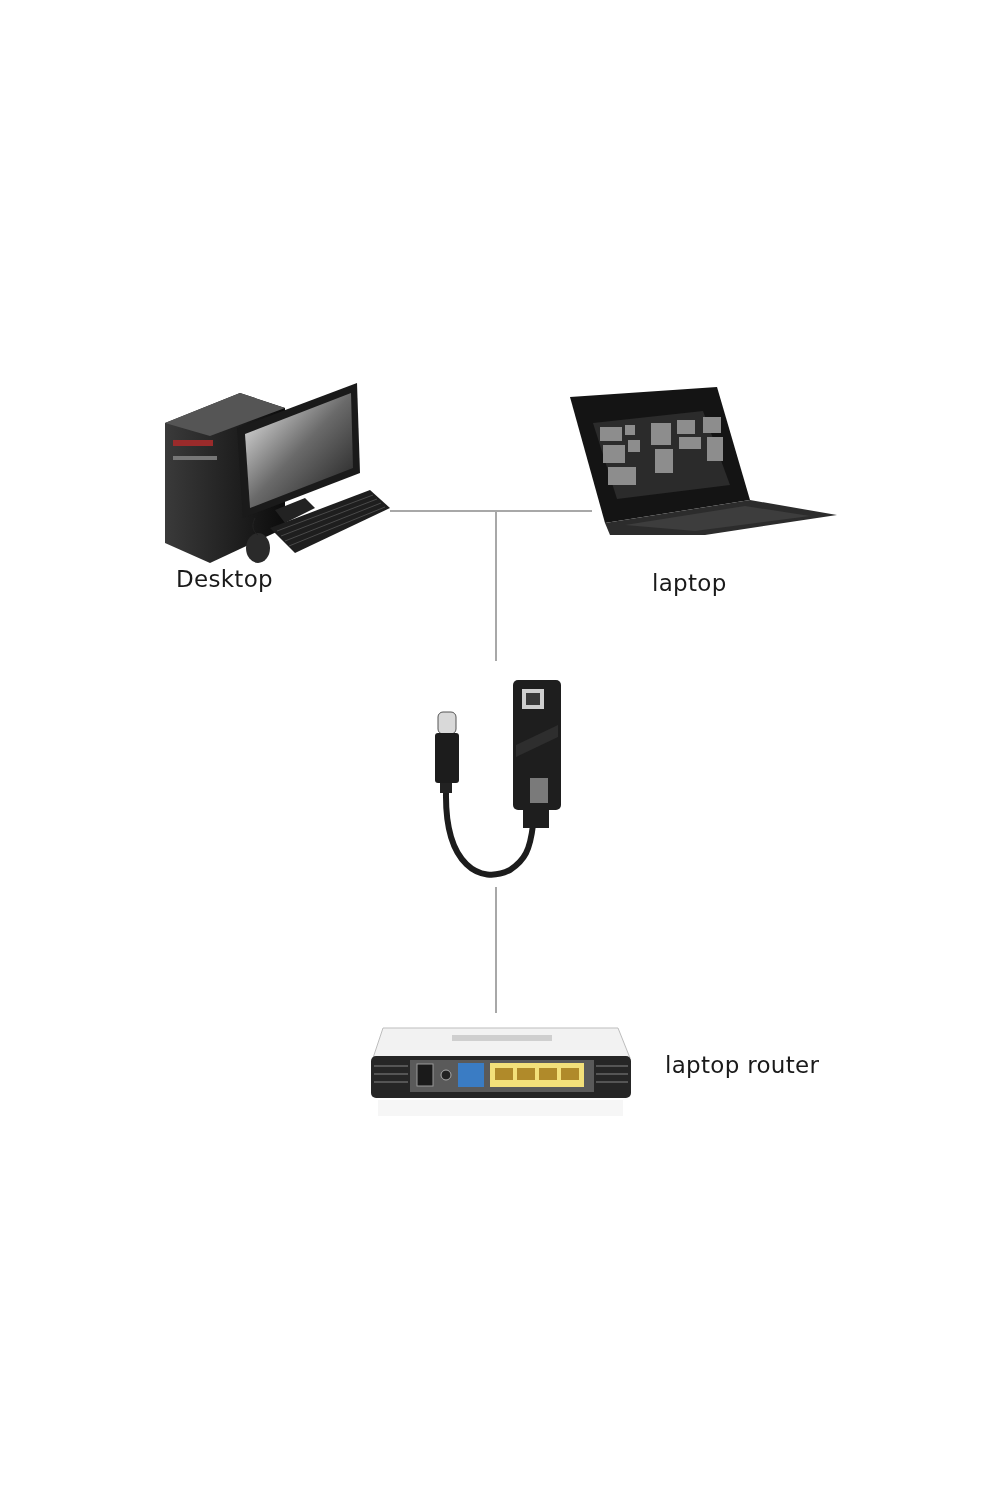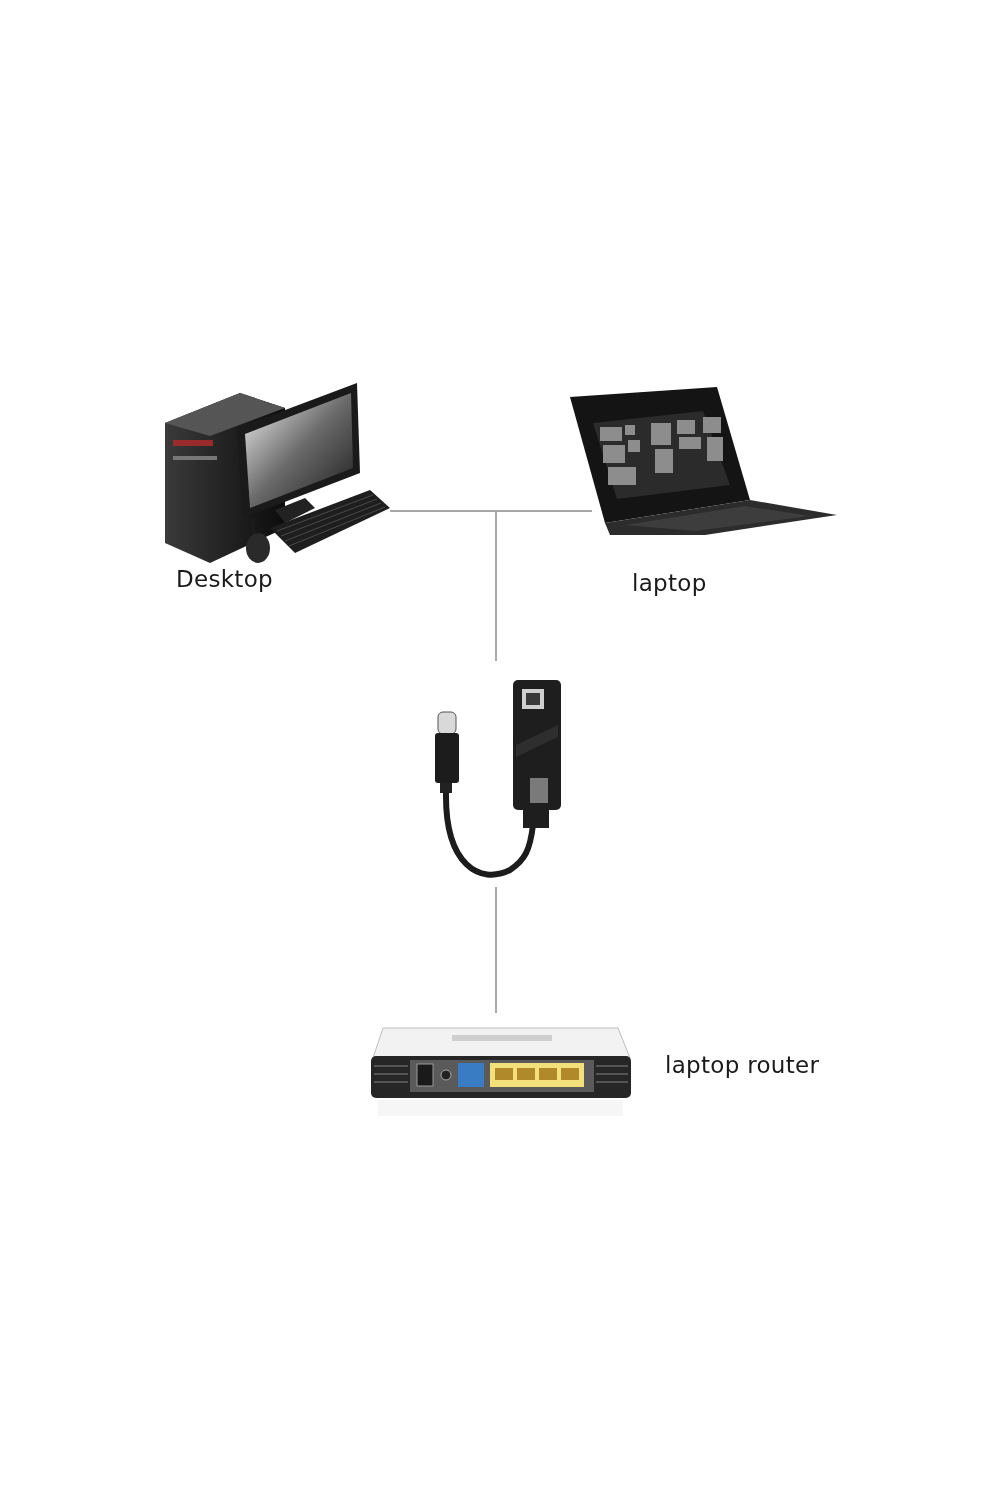--- a/index.html
+++ b/index.html
@@ -66,21 +66,21 @@
         <rect x="90" y="64" width="18" height="24"></rect>
       <rect x="112" y="35" width="18" height="14"></rect>
         <rect x="114" y="52" width="22" height="12"></rect>
       <rect x="138" y="32" width="18" height="16"></rect>
         <rect x="142" y="52" width="16" height="24"></rect>
     </g>
     <polygon points="40,138 185,115 272,130 140,150 45,150" fill="#2c2c2c"></polygon>
     <polygon points="60,140 180,121 245,131 130,146" fill="#3d3d3d"></polygon>
   </svg>
 </div>
-<div class="label" style="left:632px;top:570px;text-align:right;">laptop</div>
+<div class="label" style="left:652px;top:570px;text-align:right;">laptop</div>
 
 <div class="abs" style="left:430px;top:675px;width:140px;height:210px;">
   <svg width="140" height="210" viewBox="0 0 140 210">
 
     <rect x="8" y="37" width="18" height="22" rx="5" fill="#d9d9d9" stroke="#555"></rect>
     <rect x="5" y="58" width="24" height="50" rx="3" fill="#1c1c1c"></rect>
     <rect x="10" y="108" width="12" height="10" fill="#222"></rect>
 
     <path d="M16,118 C15,190 50,210 80,195 C95,185 100,175 103,150" stroke="#1c1c1c" stroke-width="6" fill="none"></path>
 

